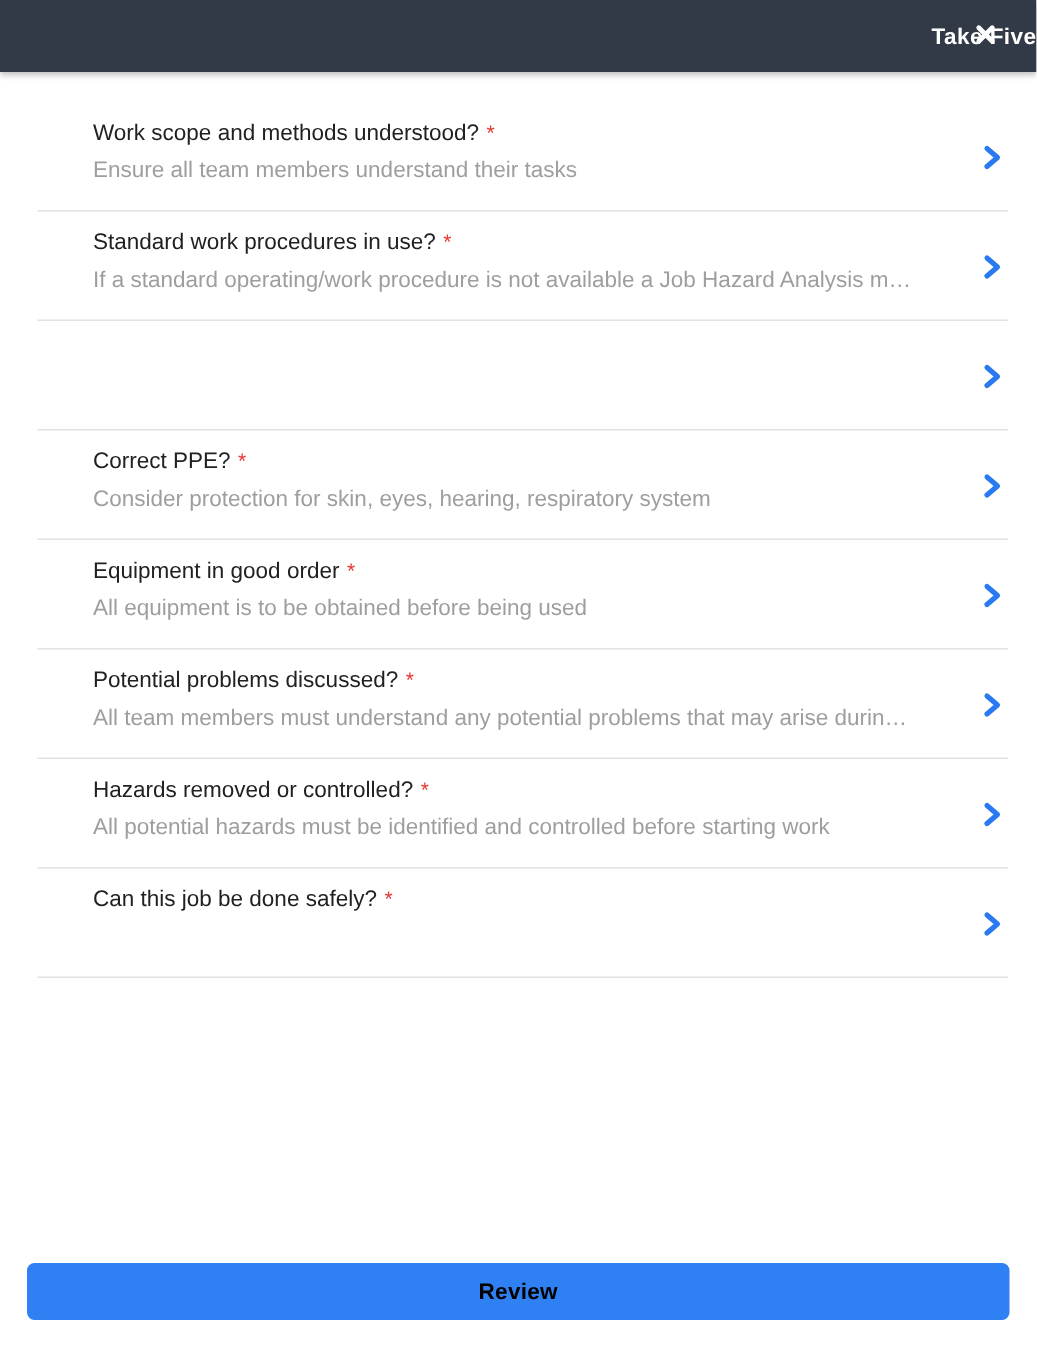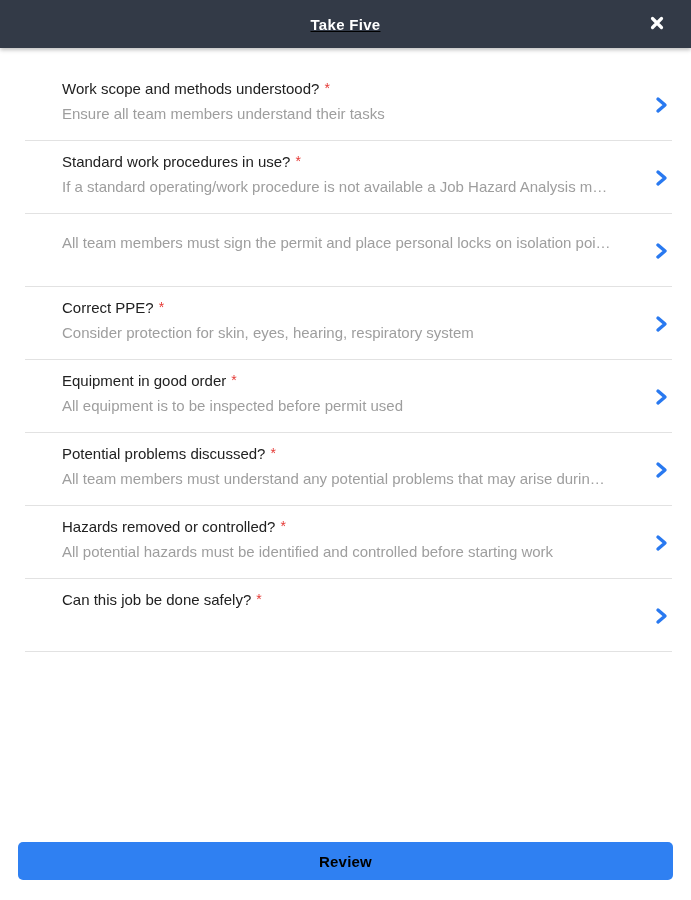--- a/index.html
+++ b/index.html
@@ -11,24 +11,23 @@
     flex-direction: column;
     overflow: hidden;
   }
   .header {
     height: 48px;
     flex: 0 0 48px;
     background: var(--header-bg, #333A47);
     position: relative;
     display: flex;
     align-items: center;
-    justify-content: center;
+    justify-content: flex-end;
     box-shadow: 0 2px 4px rgba(0,0,0,0.25);
     z-index: 2;
-    text-decoration: underline;
   }
   .header-title {
     color: #ffffff;
     font-size: 15px;
     font-weight: bold;
     letter-spacing: 0.3px;
   }
   .close-btn {
     position: absolute;
     right: 14px;
@@ -139,41 +138,40 @@
     <div class="item-title-row"><span>Standard work procedures in use?</span><span class="required-marker">*</span></div>
     <div class="item-subtitle">If a standard operating/work procedure is not available a Job Hazard Analysis m…</div>
     <span class="chevron">
       <svg width="18" height="18" viewBox="0 0 18 18">
           <path d="M6 3 L13 9 L6 15" fill="none" stroke="#2979F0" stroke-width="3.4" stroke-linecap="round" stroke-linejoin="round"></path>
         </svg>
     </span>
   </div>
 
   <div class="item">
-    <div class="item-subtitle">All team members must sign the permit and place personal locks on isolation poi…</div>
     <span class="chevron">
       <svg width="18" height="18" viewBox="0 0 18 18">
           <path d="M6 3 L13 9 L6 15" fill="none" stroke="#2979F0" stroke-width="3.4" stroke-linecap="round" stroke-linejoin="round"></path>
         </svg>
     </span>
   </div>
 
   <div class="item">
     <div class="item-title-row"><span>Correct PPE?</span><span class="required-marker">*</span></div>
     <div class="item-subtitle">Consider protection for skin, eyes, hearing, respiratory system</div>
     <span class="chevron">
       <svg width="18" height="18" viewBox="0 0 18 18">
           <path d="M6 3 L13 9 L6 15" fill="none" stroke="#2979F0" stroke-width="3.4" stroke-linecap="round" stroke-linejoin="round"></path>
         </svg>
     </span>
   </div>
 
   <div class="item">
     <div class="item-title-row"><span>Equipment in good order</span><span class="required-marker">*</span></div>
-    <div class="item-subtitle">All equipment is to be inspected before permit used</div>
+    <div class="item-subtitle">All equipment is to be obtained before being used</div>
     <span class="chevron">
       <svg width="18" height="18" viewBox="0 0 18 18">
           <path d="M6 3 L13 9 L6 15" fill="none" stroke="#2979F0" stroke-width="3.4" stroke-linecap="round" stroke-linejoin="round"></path>
         </svg>
     </span>
   </div>
 
   <div class="item">
     <div class="item-title-row"><span>Potential problems discussed?</span><span class="required-marker">*</span></div>
     <div class="item-subtitle">All team members must understand any potential problems that may arise durin…</div>

